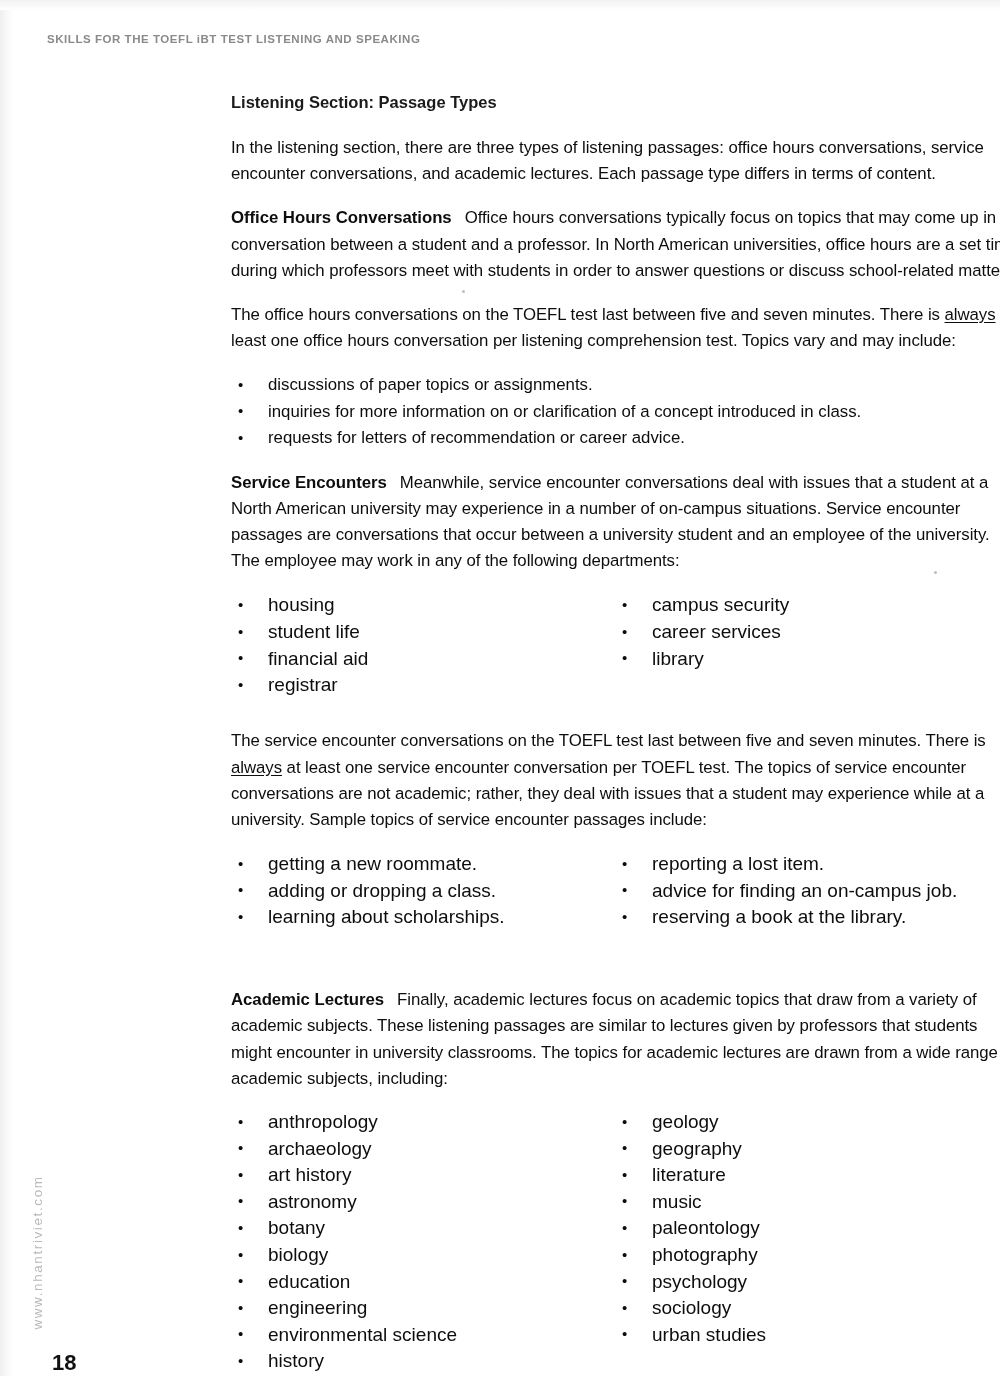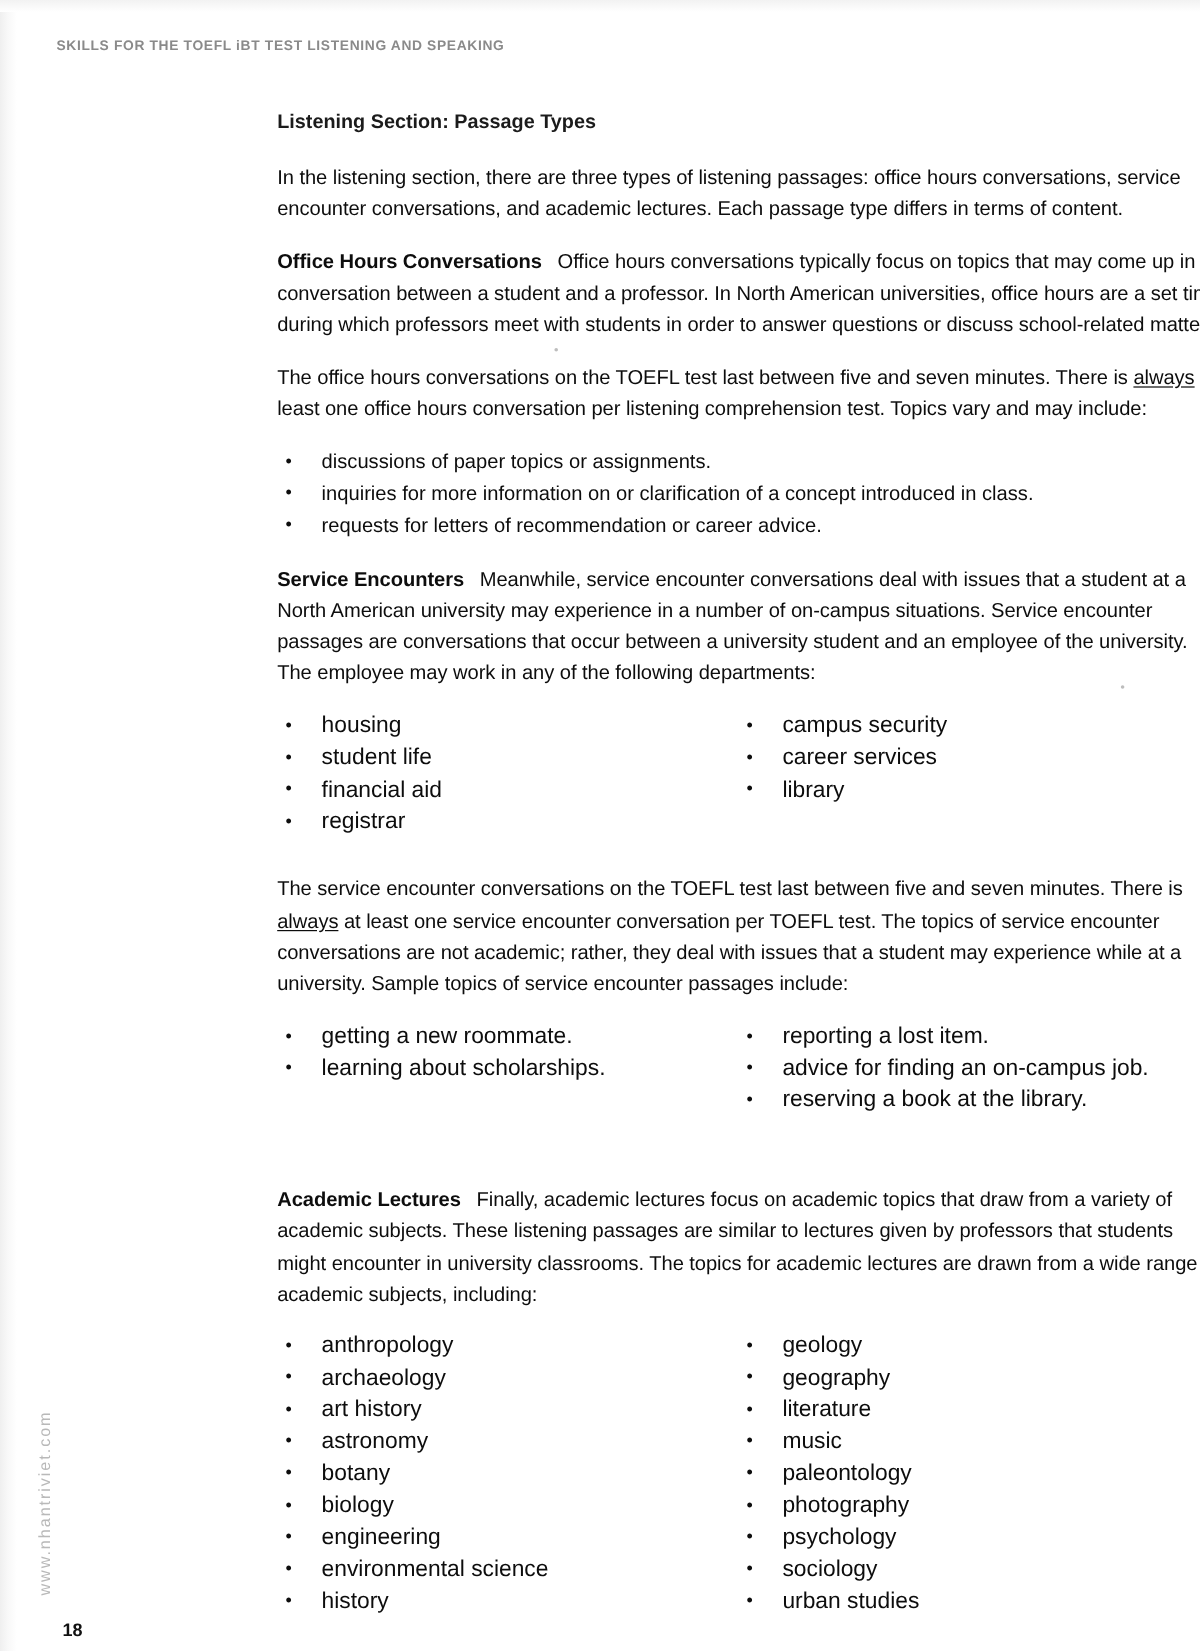--- a/index.html
+++ b/index.html
@@ -151,21 +151,21 @@
     letter-spacing: 1.6px;
     color: #b9b9b9;
     white-space: nowrap;
     pointer-events: none;
   }
 
   .page-number {
     position: absolute;
     left: 52px;
     top: 1350px;
-    font-size: 15px;
+    font-size: 22px;
     font-weight: 700;
     color: #111111;
   }
 
   
   .speck {
     position: absolute;
     background: #bdbdbd;
     border-radius: 50%;
     pointer-events: none;
@@ -221,20 +221,21 @@
     </ul>
   </div>
 
   <p class="para">
     <span>The service encounter conversations on the TOEFL test last between five and seven minutes. There is </span><u class="u-always">always</u><span> at least one service encounter conversation per TOEFL test. The topics of service encounter conversations are not academic; rather, they deal with issues that a student may experience while at a university. Sample topics of service encounter passages include:</span>
   </p>
 
   <div class="twocol" style="height:118px;">
     <ul class="col-a">
       <li>getting a new roommate.</li>
+      <li>adding or dropping a class.</li>
       <li>learning about scholarships.</li>
     </ul>
     <ul class="col-b">
       <li>reporting a lost item.</li>
       <li>advice for finding an on-campus job.</li>
       <li>reserving a book at the library.</li>
     </ul>
   </div>
 
   <p class="para tight">
@@ -242,20 +243,21 @@
   </p>
 
   <div class="twocol" style="height:272px;">
     <ul class="col-a">
       <li>anthropology</li>
       <li>archaeology</li>
       <li>art history</li>
       <li>astronomy</li>
       <li>botany</li>
       <li>biology</li>
+      <li>education</li>
       <li>engineering</li>
       <li>environmental science</li>
       <li>history</li>
     </ul>
     <ul class="col-b">
       <li>geology</li>
       <li>geography</li>
       <li>literature</li>
       <li>music</li>
       <li>paleontology</li>

